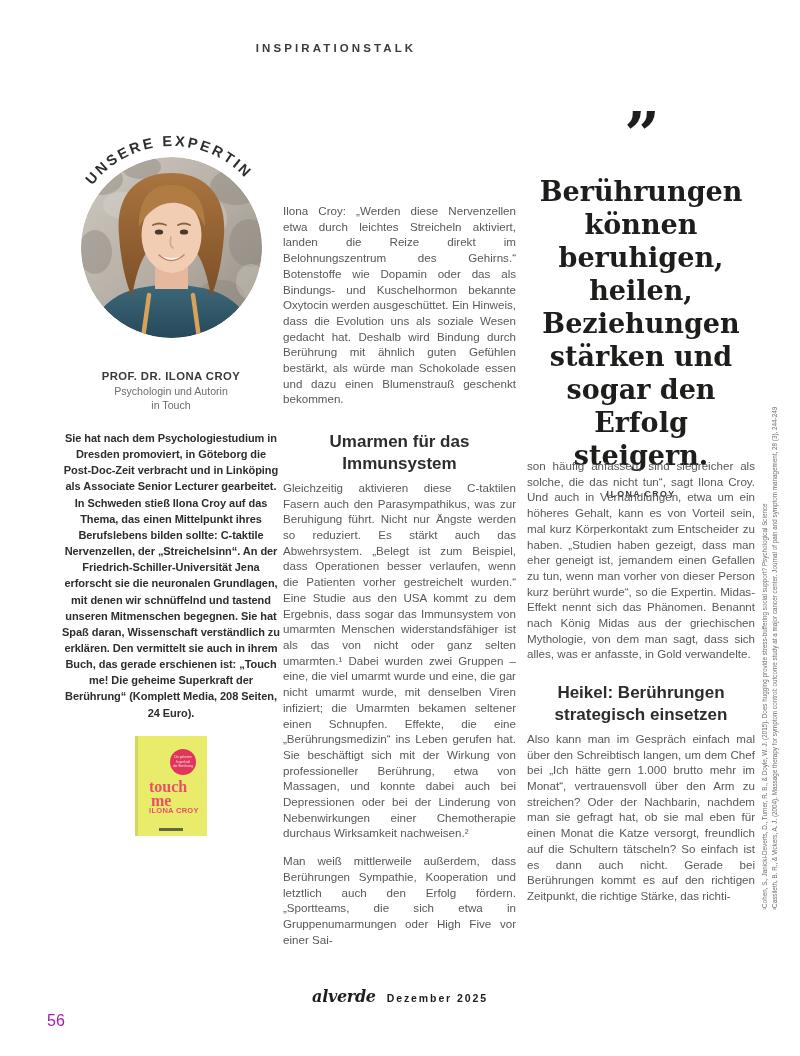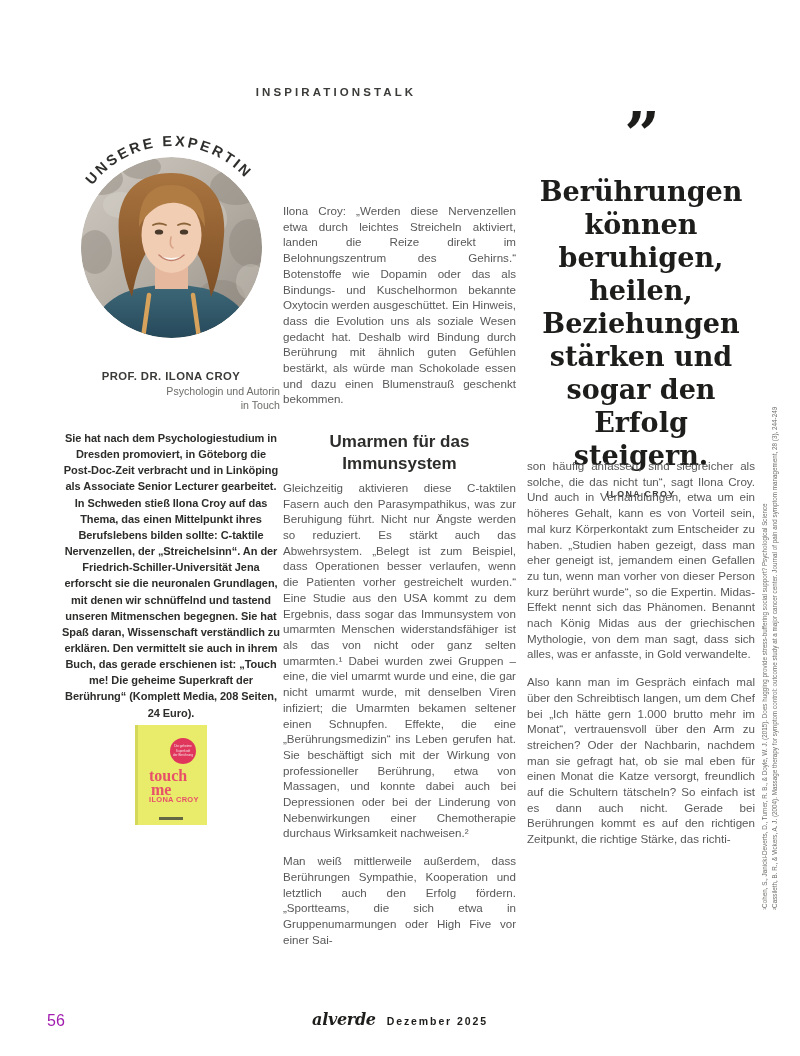--- a/index.html
+++ b/index.html
@@ -13,21 +13,20 @@
     position:relative;
   }
   .page{position:relative;width:800px;height:1056px;}
 
   
   .kicker{
     position:absolute;top:42px;left:0;width:672px;
     text-align:center;
     font-size:11.5px;letter-spacing:3.1px;font-weight:600;
     color:#3b3b39;
-    margin-top:44px;
   }
 
   
   .col-left{
     position:absolute;left:62px;top:118px;width:218px;
   }
   .expert-badge{position:relative;width:218px;height:250px;}
   .arc-text{
     position:absolute;left:0;top:0;width:218px;height:120px;
     overflow:visible;
@@ -43,33 +42,33 @@
     overflow:hidden;
   }
   .photo svg{display:block;}
 
   .expert-name{
     margin-top:2px;text-align:center;
     font-size:11.3px;font-weight:700;letter-spacing:.45px;
     color:#3a3a38;
   }
   .expert-role{
-    text-align:right;font-size:10.6px;line-height:1.32;
+    text-align:center;font-size:10.6px;line-height:1.32;
     color:#6d6d6a;margin-top:3px;
   }
   .expert-role .l2{display:block;}
 
   .bio{
     margin-top:17px;text-align:center;
     font-size:11px;line-height:1.47;font-weight:700;
     color:#2d2d2b;letter-spacing:-0.05px;
   }
 
   .book{
-    margin:4px auto 0 auto;width:72px;height:109px;
+    margin:15px auto 0 auto;width:72px;height:109px;
     position:relative;
   }
   .book svg{display:block;}
 
   
   .col-mid{
     position:absolute;left:283px;top:203px;width:233px;
   }
   .col-right{
     position:absolute;left:527px;top:458px;width:228px;
@@ -130,21 +129,21 @@
     font-size:6.3px;line-height:1.62;color:#6d6d6a;
     white-space:nowrap;
   }
 
   
   .folio{
     position:absolute;left:47px;bottom:26px;
     font-size:16px;color:#a21caf;font-weight:400;
   }
   .footer-brand{
-    position:absolute;left:0;bottom:27px;width:800px;
+    position:absolute;left:0;bottom:50px;width:800px;
     text-align:center;
   }
   .brand{
     font-family:"DejaVu Serif", serif;
     font-style:italic;font-weight:700;font-size:16px;
     color:#1d1d1b;letter-spacing:-0.3px;
   }
   .issue{
     font-size:10.5px;font-weight:700;letter-spacing:1.9px;
     color:#1d1d1b;margin-left:11px;
@@ -269,20 +268,21 @@
 
   <div class="col-mid">
     <p class="body">Ilona Croy: „Werden diese Nervenzellen etwa durch leichtes Streicheln aktiviert, landen die Reize direkt im Belohnungszentrum des Gehirns.“ Botenstoffe wie Dopamin oder das als Bindungs- und Kuschelhormon bekannte Oxytocin werden ausgeschüttet. Ein Hinweis, dass die Evolution uns als soziale Wesen gedacht hat. Deshalb wird Bindung durch Berührung mit ähnlich guten Gefühlen bestärkt, als würde man Schokolade essen und dazu einen Blumenstrauß geschenkt bekommen.</p>
     <h2 class="subhead first">Umarmen für das Immunsystem</h2>
     <p class="body">Gleichzeitig aktivieren diese C-taktilen Fasern auch den Parasympathikus, was zur Beruhigung führt. Nicht nur Ängste werden so reduziert. Es stärkt auch das Abwehrsystem. „Belegt ist zum Beispiel, dass Operationen besser verlaufen, wenn die Patienten vorher gestreichelt wurden.“ Eine Studie aus den USA kommt zu dem Ergebnis, dass sogar das Immunsystem von umarmten Menschen widerstandsfähiger ist als das von nicht oder ganz selten umarmten.¹ Dabei wurden zwei Gruppen – eine, die viel umarmt wurde und eine, die gar nicht umarmt wurde, mit denselben Viren infiziert; die Umarmten bekamen seltener einen Schnupfen. Effekte, die eine „Berührungsmedizin“ ins Leben gerufen hat. Sie beschäftigt sich mit der Wirkung von professioneller Berührung, etwa von Massagen, und konnte dabei auch bei Depressionen oder bei der Linderung von Nebenwirkungen einer Chemotherapie durchaus Wirksamkeit nachweisen.²</p>
     <p class="body">Man weiß mittlerweile außerdem, dass Berührungen Sympathie, Kooperation und letztlich auch den Erfolg fördern. „Sportteams, die sich etwa in Gruppenumarmungen oder High Five vor einer Sai-</p>
   </div>
 
   <div class="col-right">
     <p class="body">son häufig anfassen, sind siegreicher als solche, die das nicht tun“, sagt Ilona Croy. Und auch in Verhandlungen, etwa um ein höheres Gehalt, kann es von Vorteil sein, mal kurz Körperkontakt zum Entscheider zu haben. „Studien haben gezeigt, dass man eher geneigt ist, jemandem einen Gefallen zu tun, wenn man vorher von dieser Person kurz berührt wurde“, so die Expertin. Midas-Effekt nennt sich das Phänomen. Benannt nach König Midas aus der griechischen Mythologie, von dem man sagt, dass sich alles, was er anfasste, in Gold verwandelte.</p>
+    <h2 class="subhead">Heikel: Berührungen strategisch einsetzen</h2>
     <p class="body">Also kann man im Gespräch einfach mal über den Schreibtisch langen, um dem Chef bei „Ich hätte gern 1.000 brutto mehr im Monat“, vertrauensvoll über den Arm zu streichen? Oder der Nachbarin, nachdem man sie gefragt hat, ob sie mal eben für einen Monat die Katze versorgt, freundlich auf die Schultern tätscheln? So einfach ist es dann auch nicht. Gerade bei Berührungen kommt es auf den richtigen Zeitpunkt, die richtige Stärke, das richti-</p>
   </div>
 
   <div class="footnotes">
     <div class="footnotes-inner">
       <div class="fn">¹Cohen, S., Janicki-Deverts, D., Turner, R. B., &amp; Doyle, W. J. (2015). Does hugging provide stress-buffering social support? Psychological Science</div>
       <div class="fn">²Cassileth, B. R., &amp; Vickers, A. J. (2004). Massage therapy for symptom control: outcome study at a major cancer center. Journal of pain and symptom management, 28 (3), 244-249</div>
     </div>
   </div>
 

